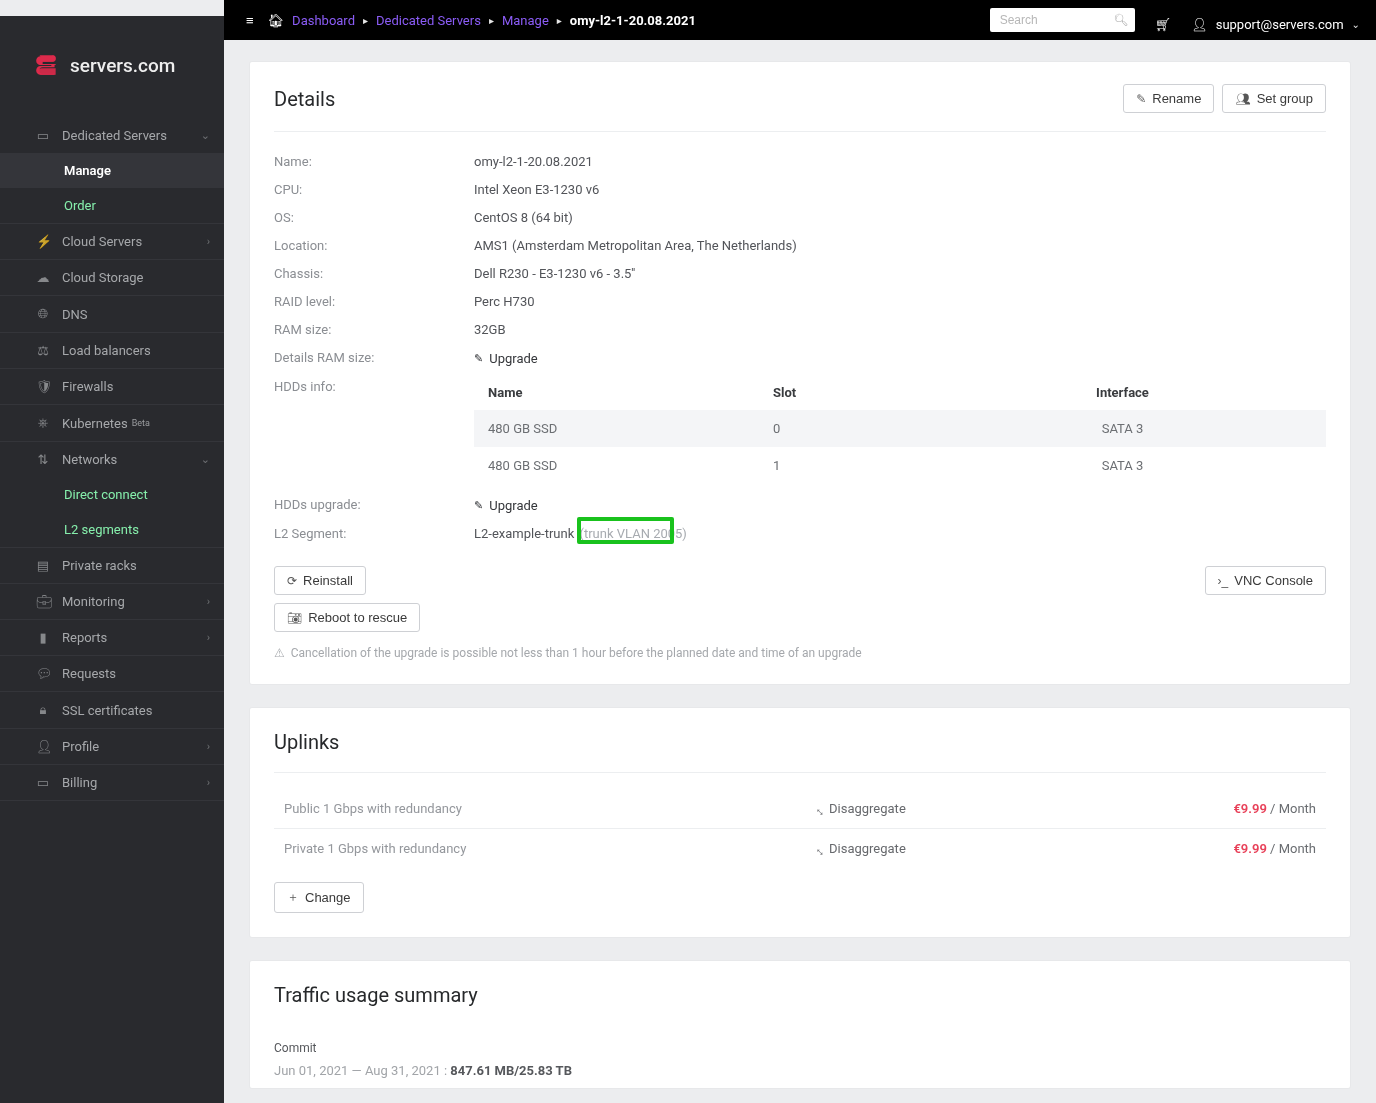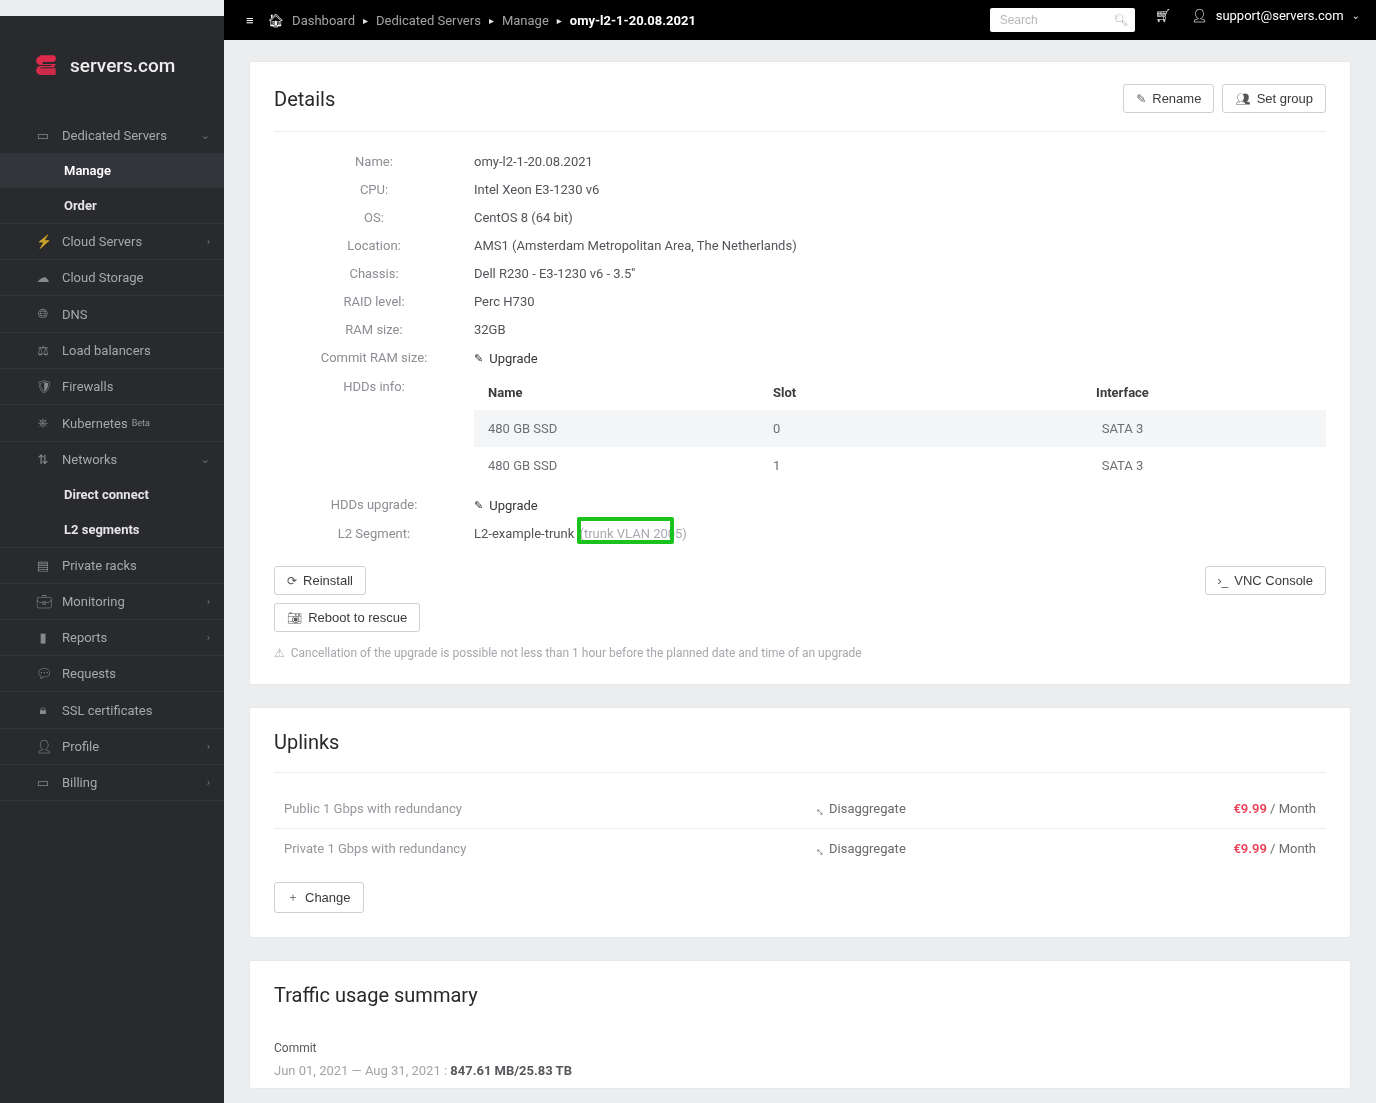--- a/index.html
+++ b/index.html
@@ -8,51 +8,51 @@
   
   .sidebar { position: fixed; left:0; top:16px; width:224px; height:1103px; background:#292a2e; color:#a6a8ab; }
   .brand { display:flex; align-items:center; gap:10px; padding:36px 24px 40px 34px; }
   .brand-logo { width:26px; height:26px; color:#dd2a4b; }
   .brand-text { color:#eee; font-size:19px; font-weight:500; }
   .nav { list-style:none; font-size:13px; }
   .nav > li { border-bottom:1px solid #34353a; }
   .nav-item, .sub-item { display:flex; align-items:center; padding:10px 16px 10px 36px; cursor:pointer; position:relative; }
   .nav-item .icon { width:14px; margin-right:12px; text-align:center; opacity:.75; }
   .nav-item .chev { position:absolute; right:14px; font-size:11px; opacity:.55; }
-  .sub-item { padding-left:64px; color:#e5e5e5;font-weight:bold; }
+  .sub-item { padding-left:64px; color:#86efac; }
   .sub-item.active { background:#34353a; color:#fff; font-weight:600; }
   .badge-beta { font-size:9px; margin-left:4px; vertical-align:super; opacity:.9; }
   
   
   .topbar { position:fixed; left:224px; right:0; top:0; height:40px; width:1152px; background:#000; color:#fff; display:flex; align-items:center; padding:0 16px 0 22px; font-size:13px; }
   .topbar .menu-icon { margin-right:14px; cursor:pointer; }
   .crumbs { display:flex; align-items:center; gap:8px; }
-  .crumbs a { color:#a3a3a3; text-decoration:none; }
+  .crumbs a { color:#8b5cf6; text-decoration:none; }
   .crumbs .sep { opacity:.9; font-size:10px; }
   .crumbs .current { font-weight:700; }
-  .topbar-right { margin-left:auto; display:flex; align-items:flex-start; gap:20px; }
+  .topbar-right { margin-left:auto; display:flex; align-items:flex-end; gap:20px; }
   .search-wrap { position:relative; }
   .search { width:145px; height:24px; border:none; border-radius:2px; padding:2px 24px 2px 10px; font-size:12px; color:#333; }
   .search::placeholder { color:#b7b7b7; }
   .search-icon { position:absolute; right:6px; top:5px; color:#aaa; font-size:12px; pointer-events:none; }
   .user-menu { display:flex; align-items:center; gap:8px; cursor:pointer; }
   .user-menu .chev { font-size:10px; opacity:.9; }
   
   
   .main { margin-left:224px; padding-top:40px; width:1152px; }
   .inner { padding:22px 26px; }
   .panel { background:#fff; border-radius:2px; padding:22px 24px 24px; margin-bottom:24px; box-shadow:0 0 0 1px rgba(0,0,0,.02); }
   .panel-head { display:flex; align-items:center; border-bottom:1px solid #eceef0; padding-bottom:18px; margin-bottom:16px; }
   .panel-title { font-size:20px; color:#27292b; font-weight:400; }
   .panel-actions { margin-left:auto; display:flex; gap:8px; }
   .btn { background:#fff; border:1px solid #ced0d4; border-radius:3px; padding:6px 12px; font-size:13px; color:#3a3a3a; display:inline-flex; align-items:center; gap:6px; cursor:pointer; }
   .btn .bicon { font-size:12px; opacity:.85; }
   
   .detail-row { display:flex; align-items:flex-start; font-size:13px; color:#5d5f63; padding:6px 0 7px; }
-  .detail-label { width:200px; color:#8b8e93;text-align:center; }
+  .detail-label { width:200px; color:#8b8e93; }
   .detail-value { flex:1; color:#525459; }
   .link-pencil { display:inline-flex; align-items:center; gap:6px; color:#34363a; cursor:pointer; }
   .link-pencil .pen { font-size:11px; }
   
   .hdd-table { flex:1; }
   .hdd-head { display:flex; padding:6px 14px 10px; font-weight:700; font-size:13px; color:#3a3c3f; }
   .hdd-row { display:flex; padding:11px 14px; font-size:13px; color:#6c6f73; }
   .hdd-row.strip { background:#f4f5f7; }
   .c-name { width:285px; }
   .c-slot { width:160px; }
@@ -270,21 +270,21 @@
         </div>
       <div class="detail-row">
           <div class="detail-label">RAID level:</div>
           <div class="detail-value">Perc H730</div>
         </div>
       <div class="detail-row">
           <div class="detail-label">RAM size:</div>
           <div class="detail-value">32GB</div>
         </div>
       <div class="detail-row">
-          <div class="detail-label">Commit RAM size:</div>
+          <div class="detail-label">Details RAM size:</div>
           <div class="detail-value"><span class="link-pencil">
               <span class="pen">✎</span>
               <span>Upgrade</span>
             </span></div>
         </div>
 
       <div class="detail-row">
         <div class="detail-label">HDDs info:</div>
         <div class="hdd-table">
           <div class="hdd-head">

